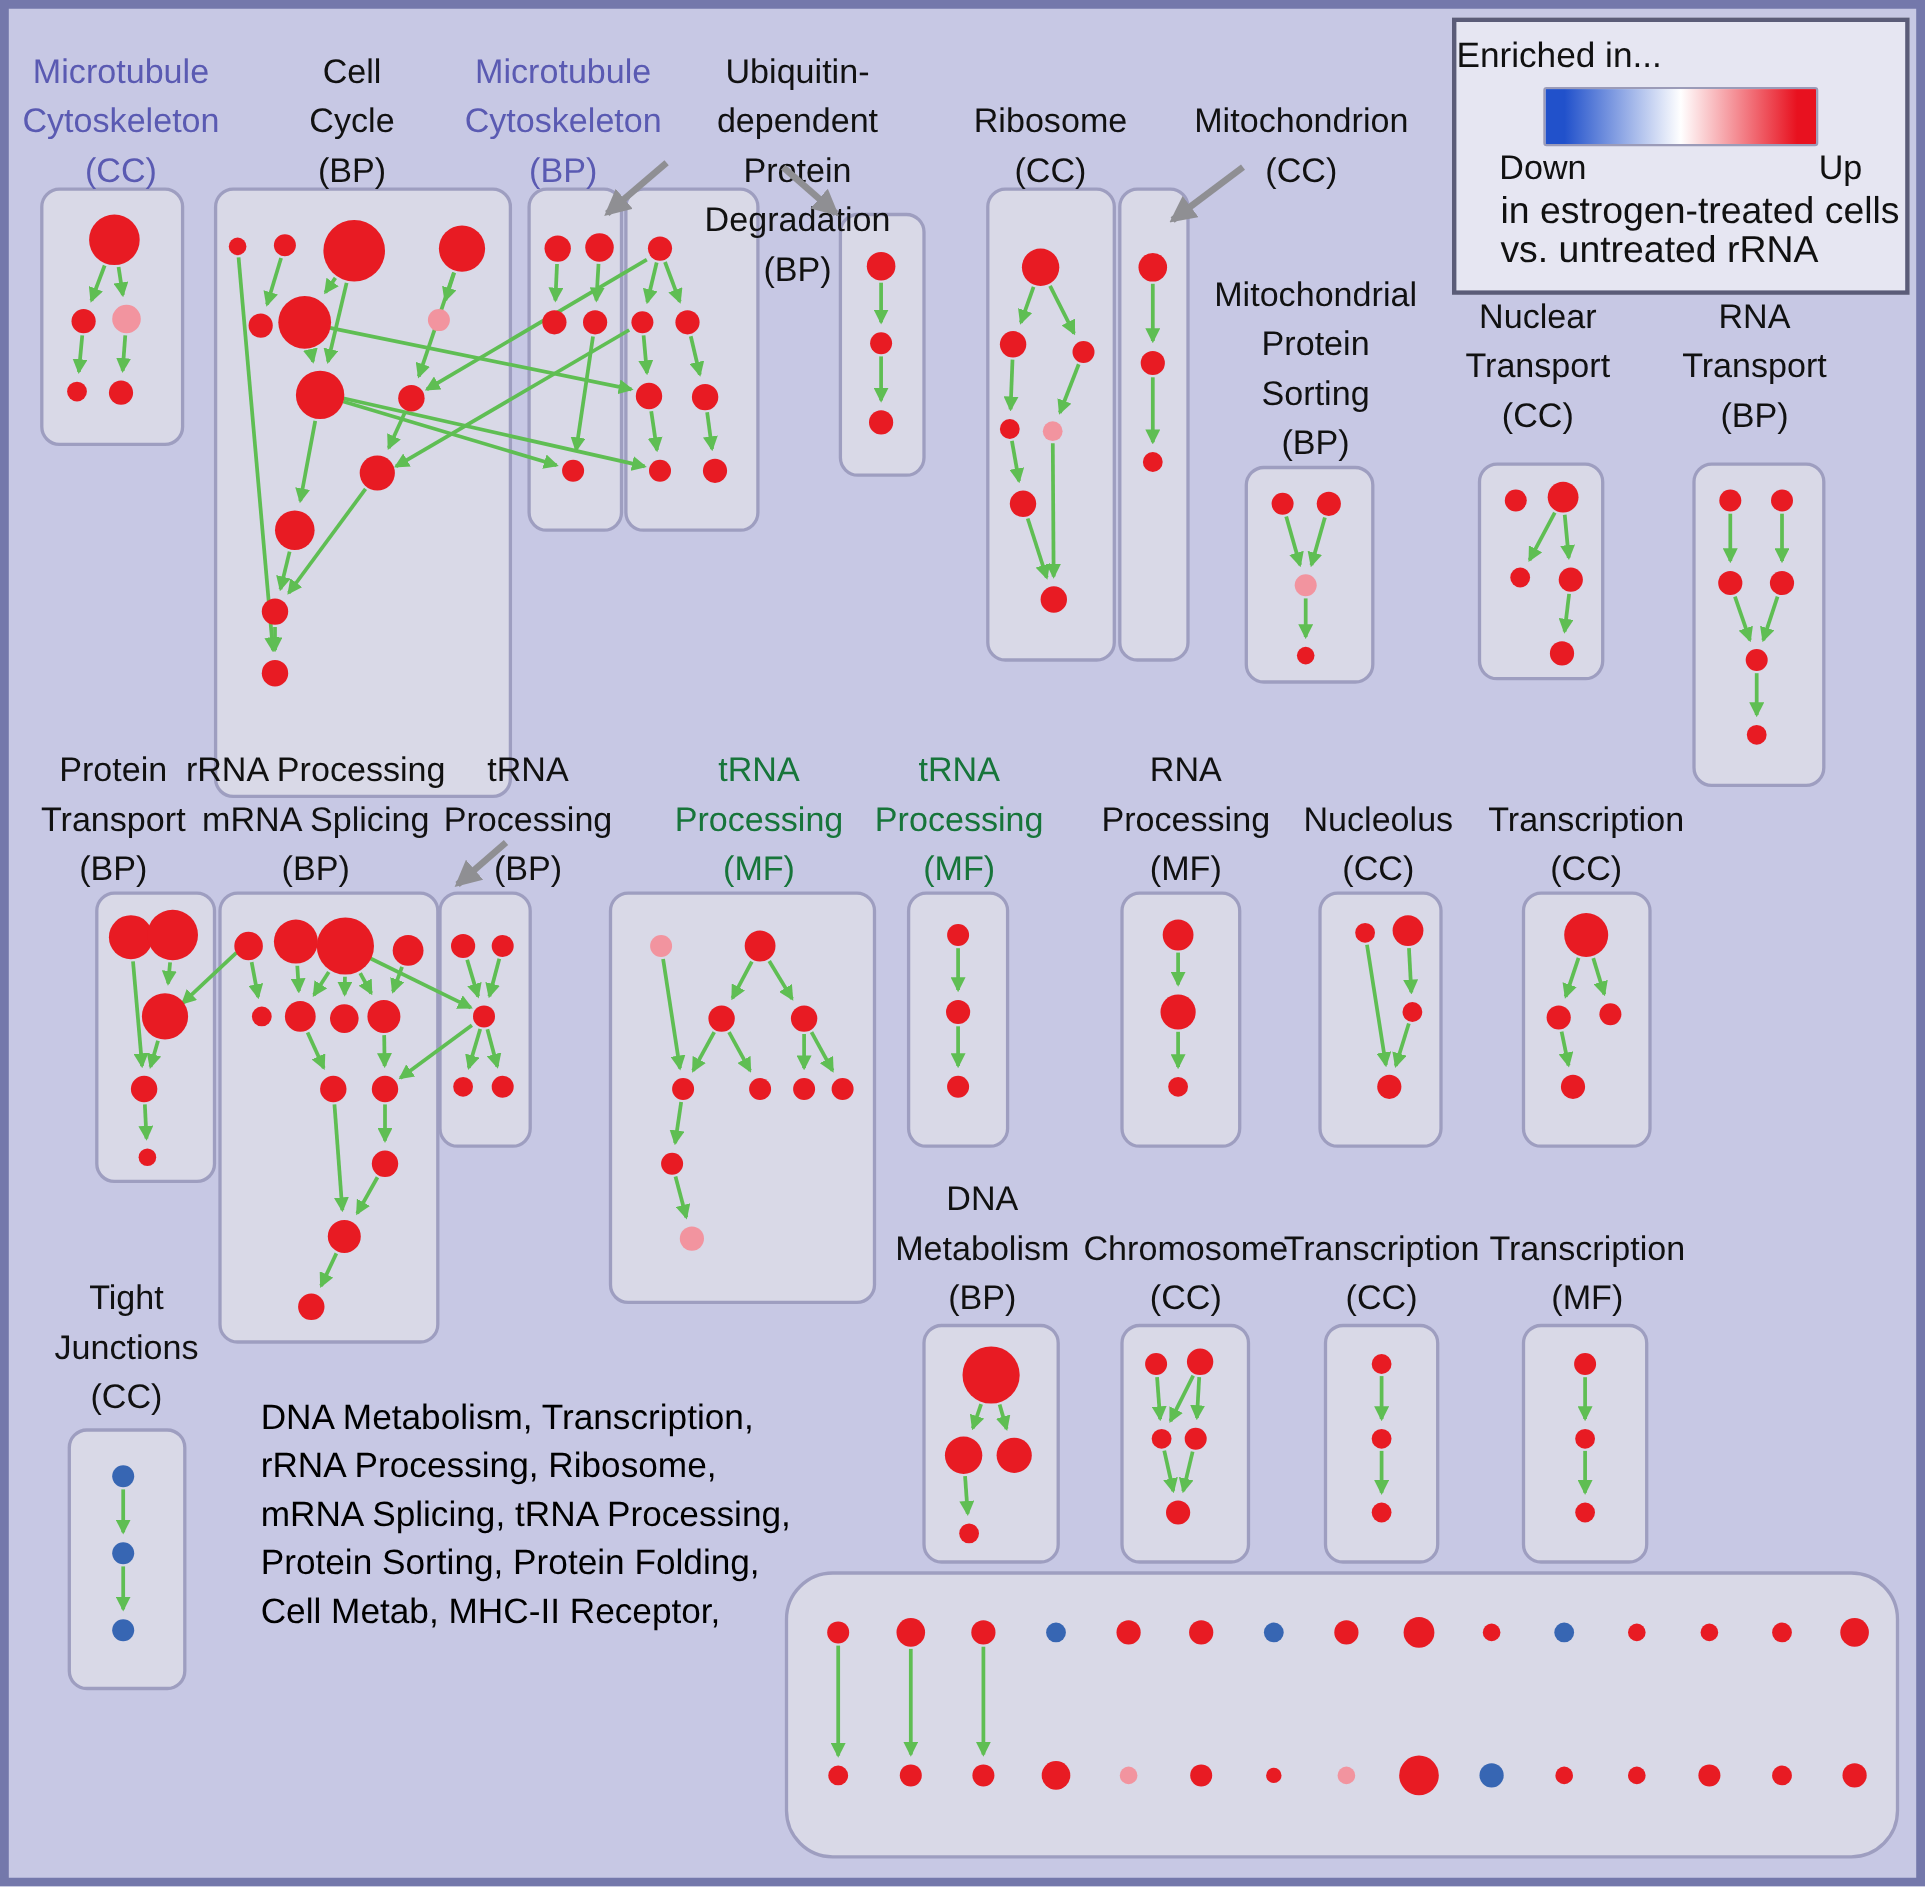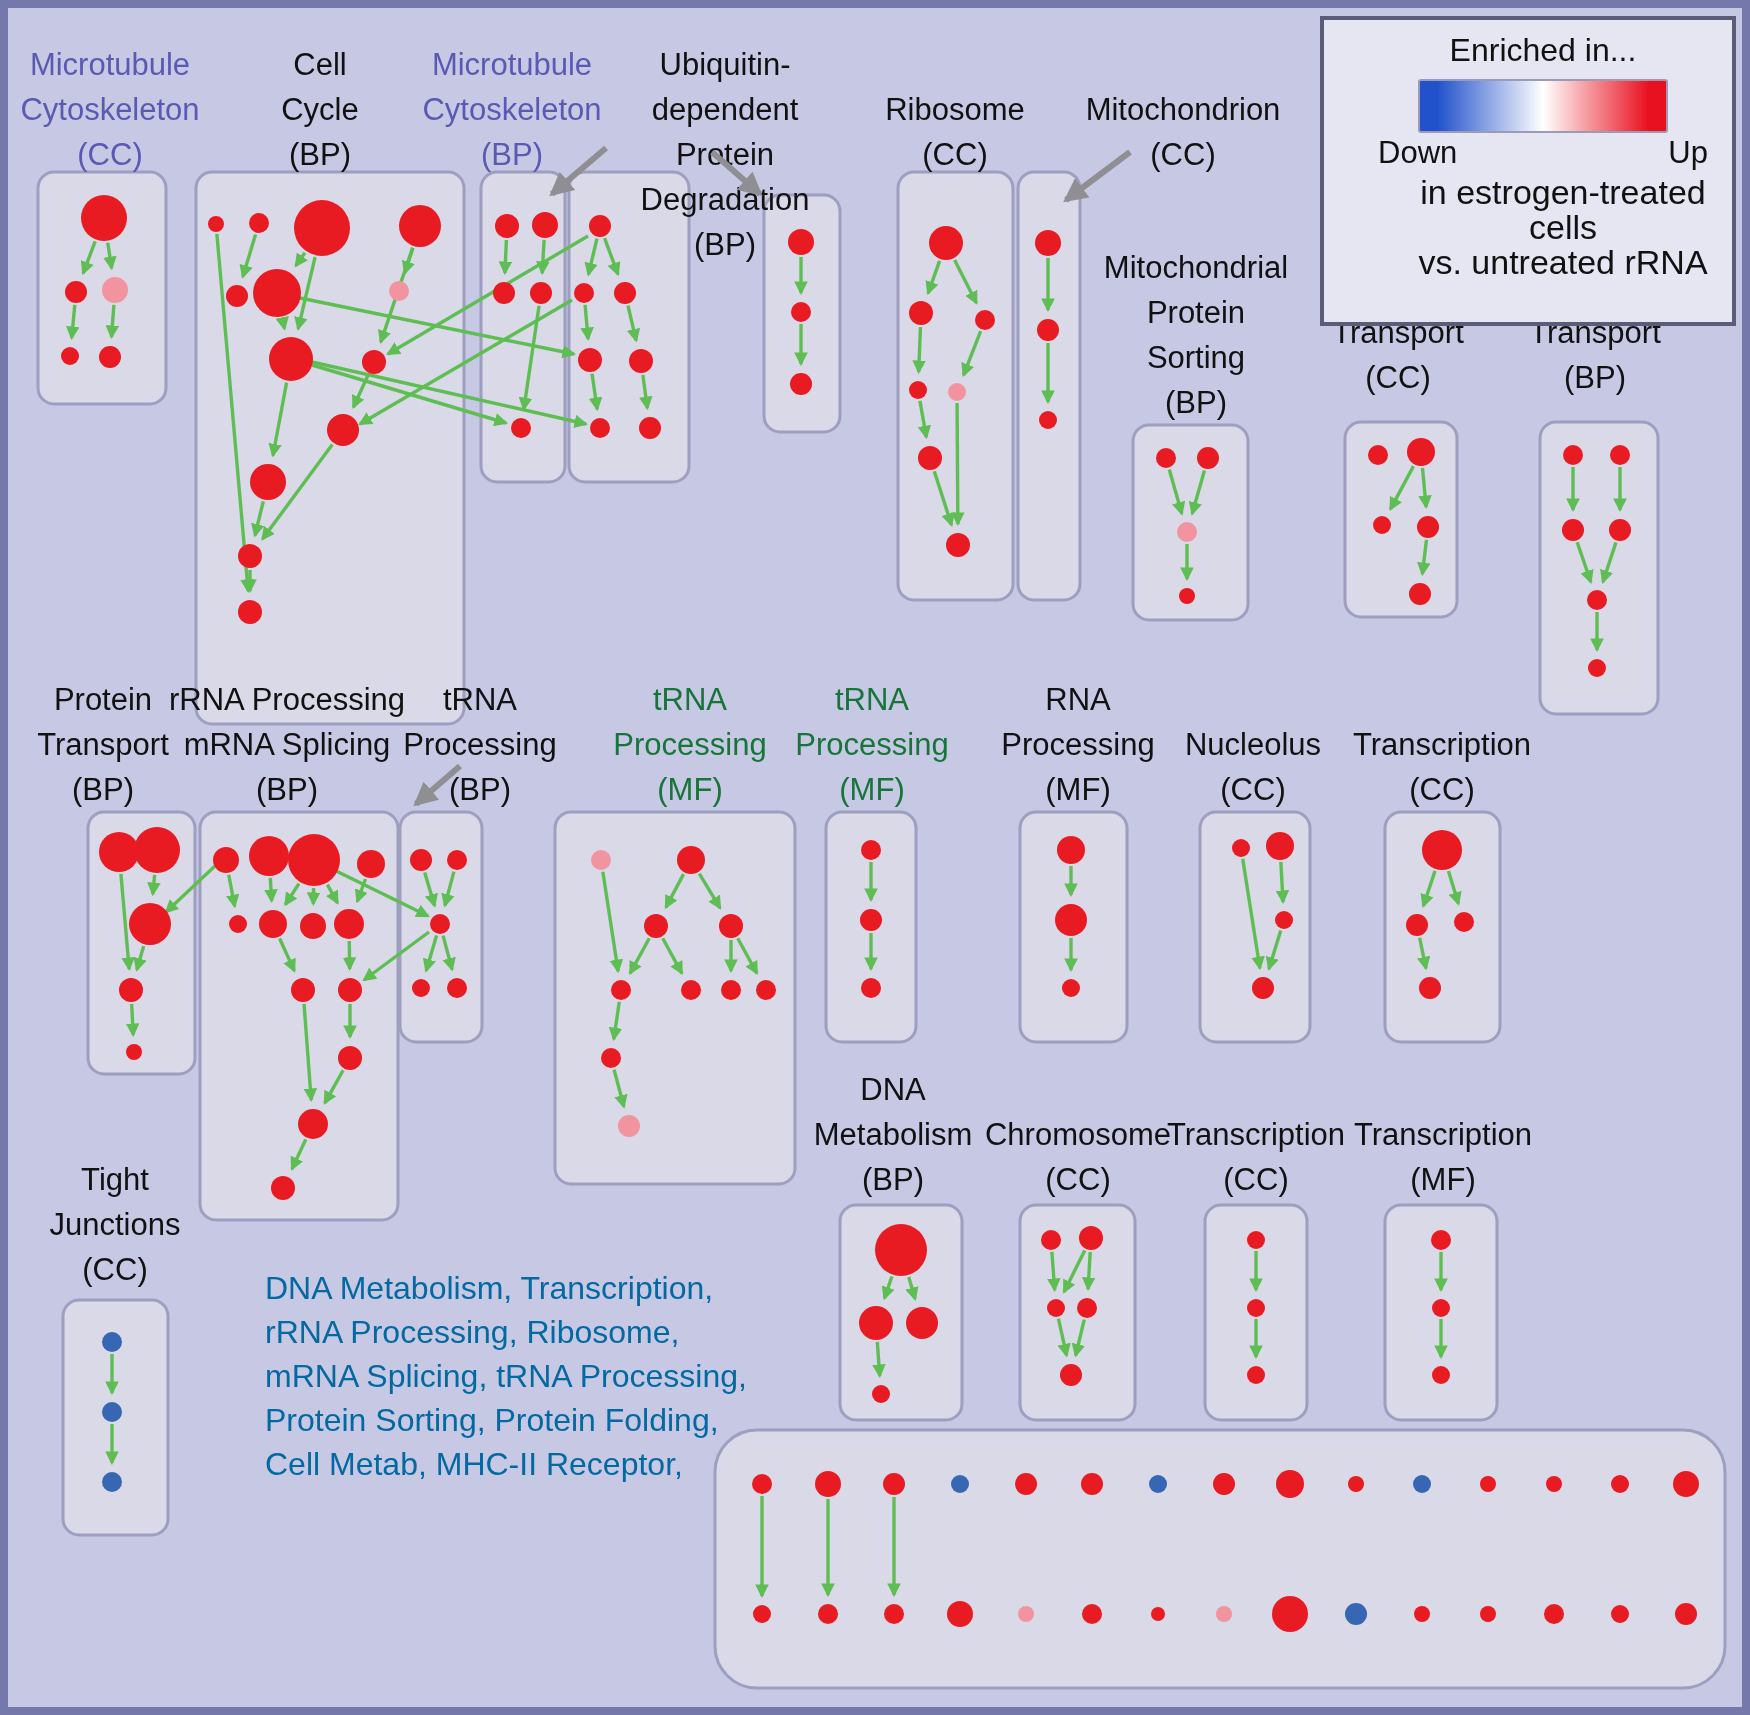--- a/index.html
+++ b/index.html
@@ -6,29 +6,29 @@
   #figure{
     position:relative;width:1750px;height:1715px;
     background:#c7c8e4;
     box-shadow:inset 0 0 0 8px #7478ab;
     overflow:hidden;
     font-family:"Liberation Sans",sans-serif;
   }
   #diagram{position:absolute;left:0;top:0;}
   #diagram text{font-family:"Liberation Sans",sans-serif;}
   .legend{
-    position:absolute;left:1320px;top:16px;width:416px;height:310px;
+    position:absolute;left:1320px;top:16px;width:416px;height:252px;
     background:#e6e6f2;border:4px solid #5b5c78;box-sizing:border-box;
-    text-align:center;color:#111;padding-left:30px;
+    color:#111;
   }
   .legend-title{font-size:32px;margin-top:12px;}
   .legend-bar{width:246px;height:50px;margin:10px auto 2px;border:2px solid #9b9bb8;border-radius:3px;}
   .legend-ends{display:flex;justify-content:space-between;width:330px;margin:0 auto 4px;font-size:31px;gap:28px;}
   .legend-sub{font-size:34px;line-height:35px;margin-left:40px;}
-  .misc-text{position:absolute;left:237px;top:1266px;font-size:32px;line-height:44px;color:#0369a1;margin-left:28px;}
+  .misc-text{position:absolute;left:237px;top:1266px;font-size:32px;line-height:44px;color:#000000;}
 </style>
 </head>
 <body>
 
 <div id="figure">
 
   <svg id="diagram" width="1750" height="1715" viewBox="0 0 1750 1715">
       <defs>
         <marker id="ah-green" viewBox="0 0 10 10" refX="8.5" refY="5" markerWidth="4" markerHeight="4" orient="auto-start-reverse">
           <path d="M 0 0 L 10 5 L 0 10 z" fill="#5fbe53"></path>

